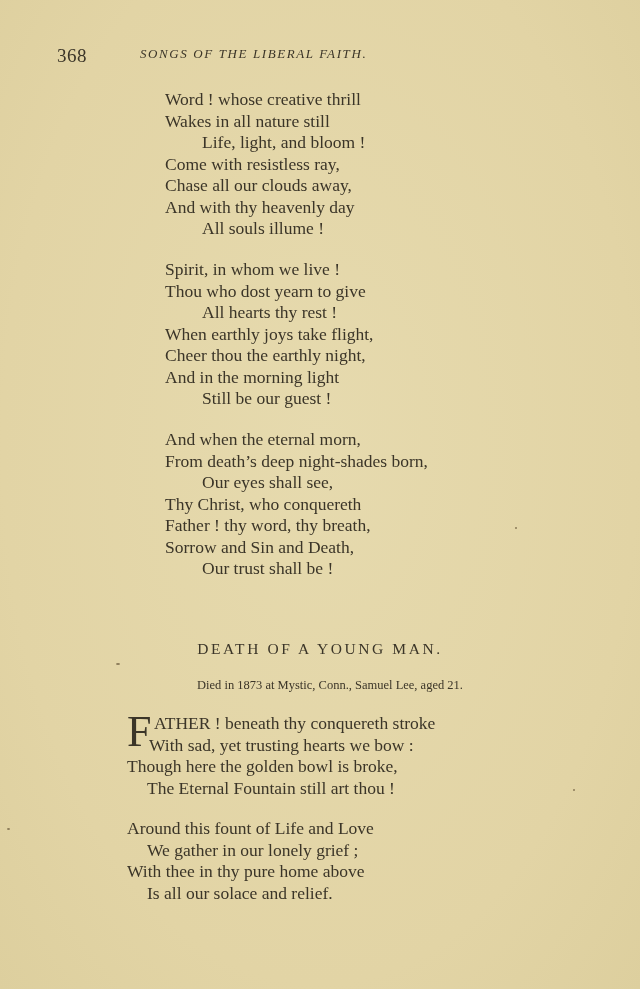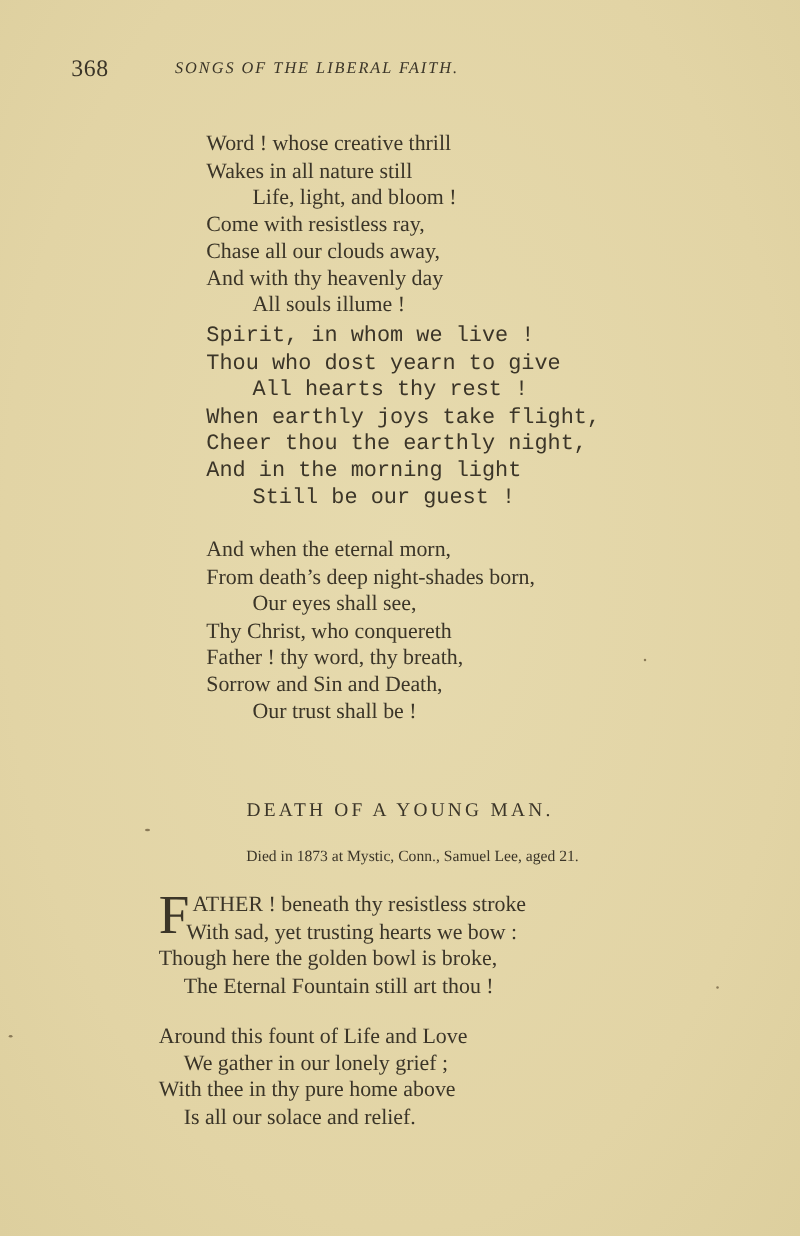--- a/index.html
+++ b/index.html
@@ -88,31 +88,31 @@
 </head>
 <body>
 
 <div class="page-bg"></div>
 
 <div class="header">
   <span class="page-number">368</span>
   <span class="running-title">SONGS OF THE LIBERAL FAITH.</span>
 </div>
 
-<div class="stanza" style="left:165px; top:104px;">
+<div class="stanza" style="left:165px; top:89px;">
   <span class="line">Word !  whose creative thrill</span>
   <span class="line">Wakes in all nature still</span>
   <span class="line indent2">Life, light, and bloom !</span>
   <span class="line">Come with resistless ray,</span>
   <span class="line">Chase all our clouds away,</span>
   <span class="line">And with thy heavenly day</span>
   <span class="line indent2">All souls illume !</span>
 </div>
 
-<div class="stanza" style="left:165px; top:259px;font-family:Liberation Mono, monospace;">
+<div class="stanza" style="left:165px; top:259px;">
   <span class="line">Spirit, in whom we live !</span>
   <span class="line">Thou who dost yearn to give</span>
   <span class="line indent2">All hearts thy rest !</span>
   <span class="line">When earthly joys take flight,</span>
   <span class="line">Cheer thou the earthly night,</span>
   <span class="line">And in the morning light</span>
   <span class="line indent2">Still be our guest !</span>
 </div>
 
 <div class="stanza" style="left:165px; top:429px;">
@@ -124,21 +124,21 @@
   <span class="line">Sorrow and Sin and Death,</span>
   <span class="line indent2">Our trust shall be !</span>
 </div>
 
 <div class="section-title">DEATH OF A YOUNG MAN.</div>
 <div class="subtitle">Died in 1873 at Mystic, Conn., Samuel Lee, aged 21.</div>
 
 <span class="dropcap">F</span>
 
 <div class="stanza" style="left:127px; top:713px;">
-  <span class="line" style="padding-left:27px;">ATHER !  beneath thy resistless stroke</span>
+  <span class="line" style="padding-left:27px;">ATHER !  beneath thy conquereth stroke</span>
   <span class="line" style="padding-left:22px;">With sad, yet trusting hearts we bow :</span>
   <span class="line">Though here the golden bowl is broke,</span>
   <span class="line indent-s">The Eternal Fountain still art thou !</span>
 </div>
 
 <div class="stanza" style="left:127px; top:818px;">
   <span class="line">Around this fount of Life and Love</span>
   <span class="line indent-s">We gather in our lonely grief ;</span>
   <span class="line">With thee in thy pure home above</span>
   <span class="line indent-s">Is all our solace and relief.</span>

